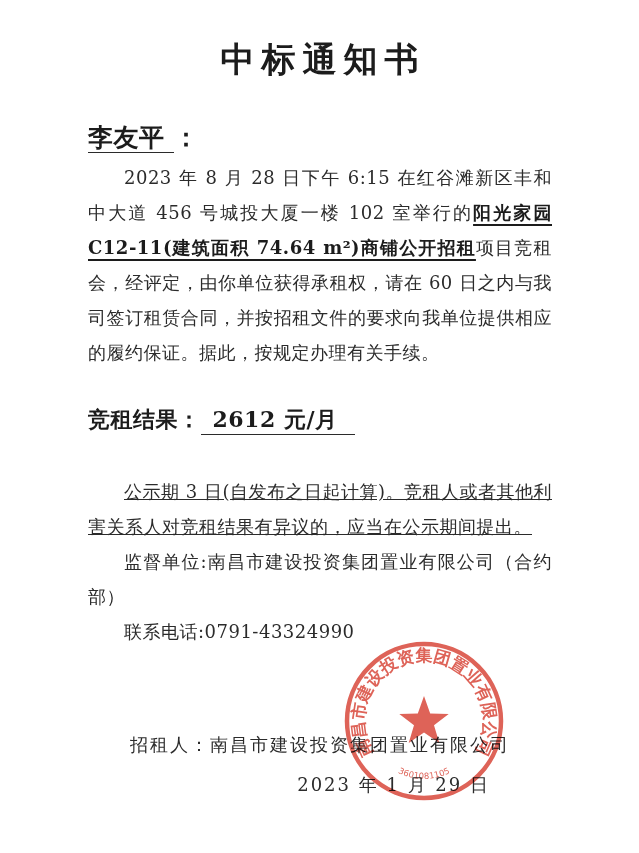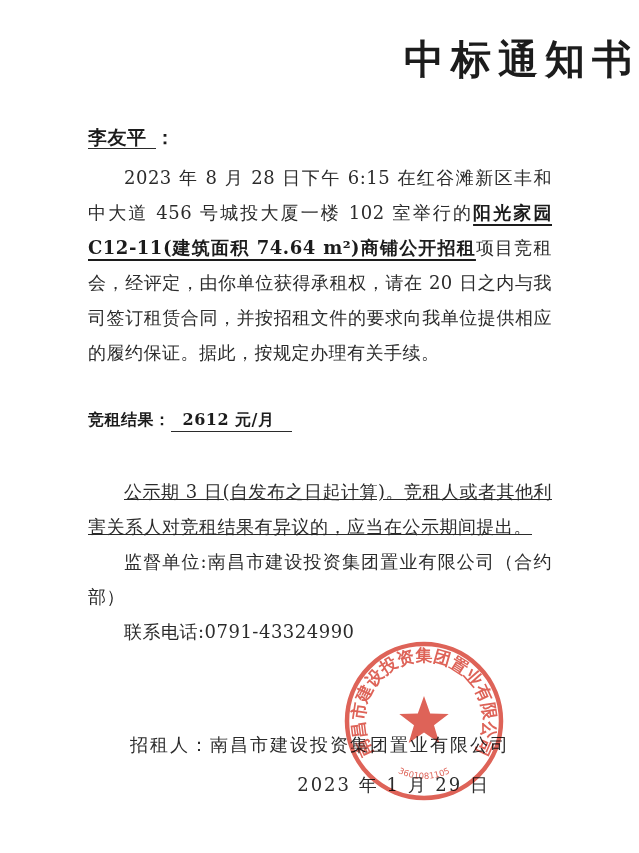--- a/index.html
+++ b/index.html
@@ -9,58 +9,58 @@
     width: 639px;
     height: 853px;
     margin: 0 auto;
     background: #ffffff;
     font-family: "DejaVu Serif", "Liberation Serif", serif;
     color: #2b2b2b;
     overflow: hidden;
   }
   .doc-title {
     margin-top: 37px;
-    font-size: 40px;
+    font-size: 34px;
     line-height: 44px;
     font-weight: bold;
-    text-align: right;
+    text-align: center;
     letter-spacing: 7px;
     color: #1c1c1c;
     text-indent: 7px; 
   }
   .content {
     margin-left: 88px;
     margin-right: 87px;
     font-size: 18px;
     line-height: 35px;
     text-align: justify;
     letter-spacing: 0.5px;
   }
   .greeting {
     margin-top: 39px;
     font-weight: bold;
-    font-size: 19px;
+    font-size: 25px;
     color: #1c1c1c;
   }
   .greeting .name {
     border-bottom: 1.5px solid #2b2b2b;
     padding-right: 9px;
   }
   .para1 { margin-top: 5px; text-indent: 2em; }
   .para1 .highlight {
     font-weight: bold;
     color: #1c1c1c;
     text-decoration: underline;
     text-underline-offset: 5px;
     text-decoration-thickness: 1.5px;
   }
   .result-line {
     margin-top: 32px;
     font-weight: bold;
-    font-size: 16px;
+    font-size: 22px;
     color: #1c1c1c;
   }
   .result-line .value {
     border-bottom: 1.5px solid #2b2b2b;
     padding: 0 18px 2px 12px;
   }
   .notice-para { margin-top: 37px; text-indent: 2em; text-decoration: underline; }
   .supervisor-line, .phone-line { text-indent: 2em; }
   .sig-lessor {
     margin-top: 78px;
@@ -89,21 +89,21 @@
 <body>
 
 <div class="page">
 
   <h1 class="doc-title">中标通知书</h1>
 
   <div class="content">
 
     <div class="greeting"><span class="name">李友平</span><span>：</span></div>
 
-    <p class="para1"><span>2023 年 8 月 28 日下午 6:15 在红谷滩新区丰和中大道 456 号城投大厦一楼 102 室举行的</span><span class="highlight">阳光家园 C12-11(建筑面积 74.64 m²)商铺公开招租</span><span>项目竞租会，经评定，由你单位获得承租权，请在 20 日之内与我司签订租赁合同，并按招租文件的要求向我单位提供相应的履约保证。据此，按规定办理有关手续。</span></p>
+    <p class="para1"><span>2023 年 8 月 28 日下午 6:15 在红谷滩新区丰和中大道 456 号城投大厦一楼 102 室举行的</span><span class="highlight">阳光家园 C12-11(建筑面积 74.64 m²)商铺公开招租</span><span>项目竞租会，经评定，由你单位获得承租权，请在 60 日之内与我司签订租赁合同，并按招租文件的要求向我单位提供相应的履约保证。据此，按规定办理有关手续。</span></p>
 
     <div class="result-line"><span class="label">竞租结果：</span><span class="value">2612 元/月</span></div>
 
     <p class="notice-para">公示期 3 日(自发布之日起计算)。竞租人或者其他利害关系人对竞租结果有异议的，应当在公示期间提出。</p>
 
     <div class="supervisor-line">监督单位:南昌市建设投资集团置业有限公司（合约部）</div>
 
     <div class="phone-line">联系电话:0791-43324990</div>
 
     <div class="sig-lessor">招租人：南昌市建设投资集团置业有限公司</div>

